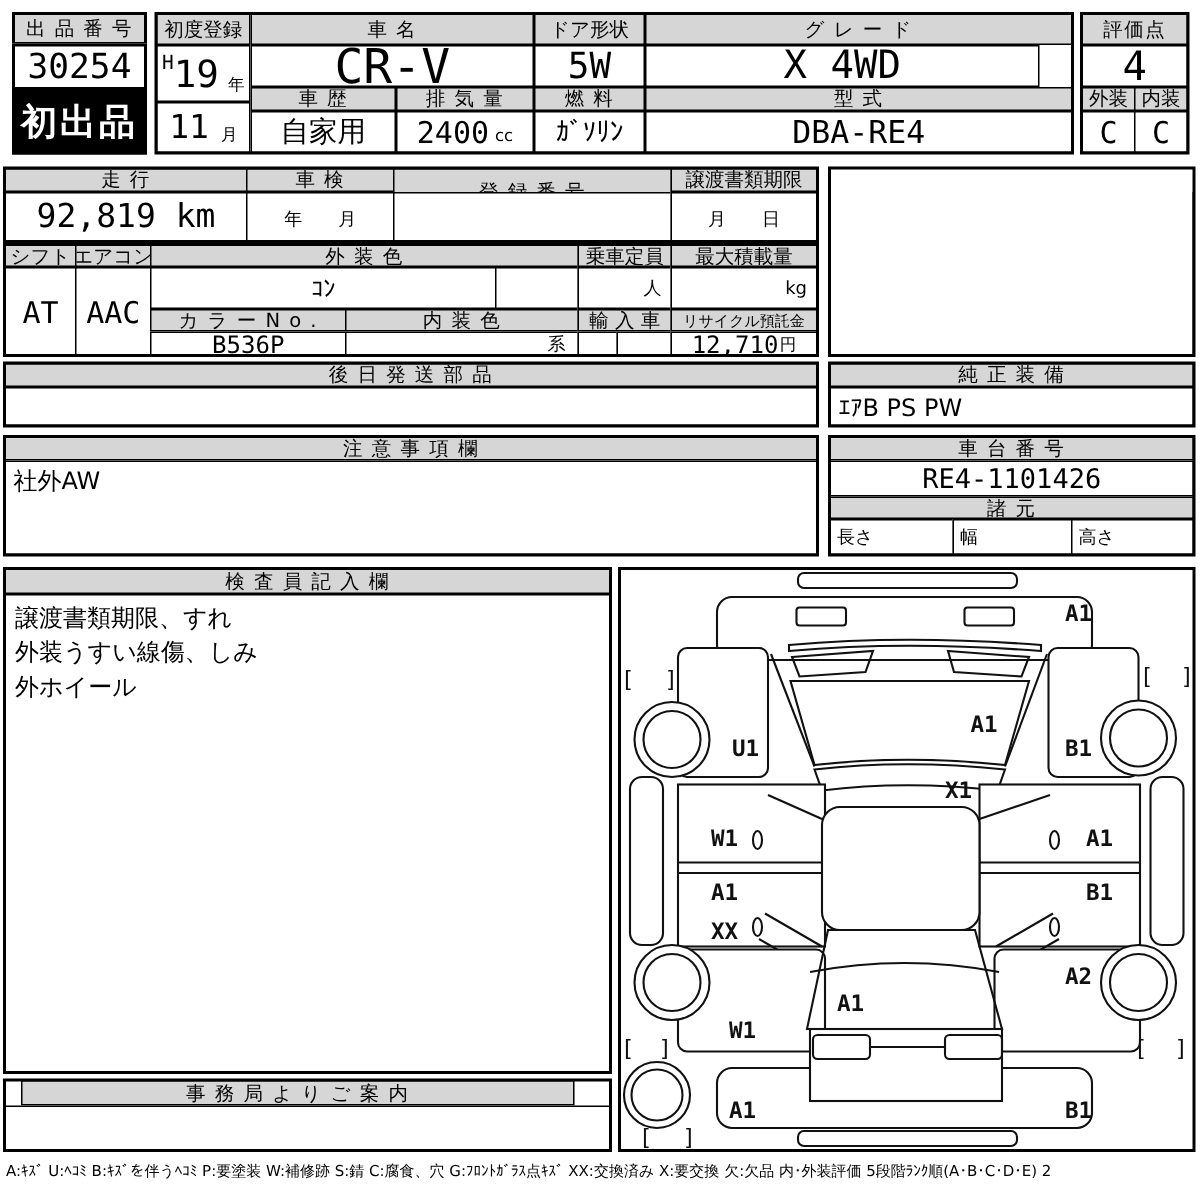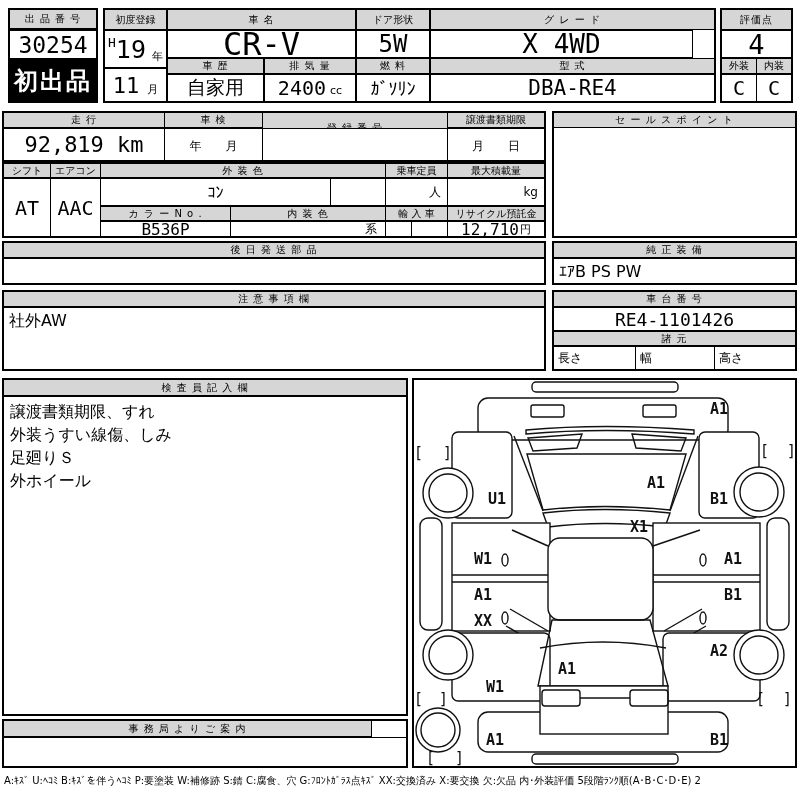--- a/index.html
+++ b/index.html
@@ -1,20 +1,20 @@
 <!DOCTYPE html>
 <html><head>
 <meta charset="utf-8">
 <style>
   html,body{margin:0;padding:0;background:#fff}
   #page{position:relative;width:800px;height:800px;background:#fff;
         font-family:"DejaVu Sans","Liberation Sans",sans-serif;color:#000}
   .c{position:absolute;box-sizing:border-box;border:1px solid #000;background:#fff;
      display:flex;align-items:center;justify-content:center;overflow:hidden;white-space:nowrap}
-  .h{background:#d6d6d6;font-size:10px;letter-spacing:1px}
+  .h{background:#d6d6d6;font-size:13px;letter-spacing:1px}
   .w2{position:absolute;box-sizing:border-box;border:2px solid #000;background:transparent;z-index:3;pointer-events:none}
   .m{font-family:"DejaVu Sans Mono","Liberation Mono",monospace}
   .lft{justify-content:flex-start}
   .rgt{justify-content:flex-end}
   .tp{align-items:flex-start}
   .badge{background:#000;color:#fff;font-weight:bold}
   .dl{font-family:"DejaVu Sans Mono","Liberation Mono",monospace;font-size:15px;font-weight:600;fill:#111;stroke:none}
   .bk{font-family:"DejaVu Sans",sans-serif;font-size:15px;fill:#111;stroke:none}
   .sh{stroke:#111;fill:none;stroke-width:1.4}
   .shw{stroke:#111;fill:#fff;stroke-width:1.4}
@@ -100,21 +100,20 @@
 
   <div class="c h" style="left:447px;top:163px;width:98px;height:15px;letter-spacing:0">最大積載量</div>
   <div class="c rgt" style="left:447px;top:178px;width:98px;height:28px;font-size:12px;padding-right:6px">kg</div>
   <div class="c h" style="left:447px;top:206px;width:98px;height:15px;font-size:10px;letter-spacing:0">リサイクル預託金</div>
   <div class="c" style="left:447px;top:221px;width:98px;height:17px">
     <span class="m" style="font-size:16px">12,710</span>
     <span style="font-size:11px;margin-left:1px">円</span>
   </div>
   <div class="w2" style="left:2px;top:162px;width:544px;height:76px"></div>
 
-  <div class="c h" style="left:553px;top:112px;width:243px;height:16px">セ ー ル ス ポ イ ン ト</div>
   <div class="c" style="left:553px;top:128px;width:243px;height:109px;border-top:none"></div>
   <div class="w2" style="left:552px;top:111px;width:245px;height:127px"></div>
 
   <div class="c h" style="left:3px;top:242px;width:542px;height:16px">後 日 発 送 部 品</div>
   <div class="c" style="left:3px;top:258px;width:542px;height:26px"></div>
   <div class="w2" style="left:2px;top:241px;width:544px;height:44px"></div>
 
   <div class="c h" style="left:553px;top:242px;width:243px;height:16px">純 正 装 備</div>
   <div class="c lft" style="left:553px;top:258px;width:243px;height:26px;font-size:16px;padding-left:5px">ｴｱB PS PW</div>
   <div class="w2" style="left:552px;top:241px;width:245px;height:44px"></div>
@@ -129,27 +128,26 @@
   <div class="c lft" style="left:553px;top:346px;width:83px;height:24px;font-size:12px;padding-left:4px">長さ</div>
   <div class="c lft" style="left:635px;top:346px;width:80px;height:24px;font-size:12px;padding-left:4px">幅</div>
   <div class="c lft" style="left:714px;top:346px;width:82px;height:24px;font-size:12px;padding-left:4px">高さ</div>
   <div class="w2" style="left:552px;top:290px;width:245px;height:81px"></div>
 
   <div class="c h" style="left:3px;top:379px;width:404px;height:17px">検 査 員 記 入 欄</div>
   <div class="c lft tp" style="left:3px;top:396px;width:404px;height:319px">
     <div style="padding:3px 6px;font-size:16px;line-height:23px;white-space:normal">
       <div>譲渡書類期限、すれ</div>
       <div>外装うすい線傷、しみ</div>
-      <div>足廻りＳ</div>
       <div>外ホイール</div>
     </div>
   </div>
   <div class="w2" style="left:2px;top:378px;width:406px;height:338px"></div>
 
-  <div class="c h" style="left:3px;top:720px;width:369px;height:17px">事 務 局 よ り ご 案 内</div>
+  <div class="c h" style="left:14px;top:720px;width:369px;height:17px">事 務 局 よ り ご 案 内</div>
   <div class="c" style="left:3px;top:737px;width:404px;height:30px"></div>
   <div class="w2" style="left:2px;top:719px;width:406px;height:49px"></div>
 
   <div class="c" style="left:412px;top:378px;width:385px;height:390px;border-width:2px;padding:0">
     <svg width="381" height="386" viewBox="0 0 381 386">
 
       <rect class="sh" x="118" y="2" width="146" height="10" rx="4"></rect>
       <rect class="sh" x="64" y="18" width="250" height="42" rx="10"></rect>
       <rect class="sh" x="117" y="25" width="33" height="12" rx="2"></rect>
       <rect class="sh" x="229" y="25" width="33" height="12" rx="2"></rect>

